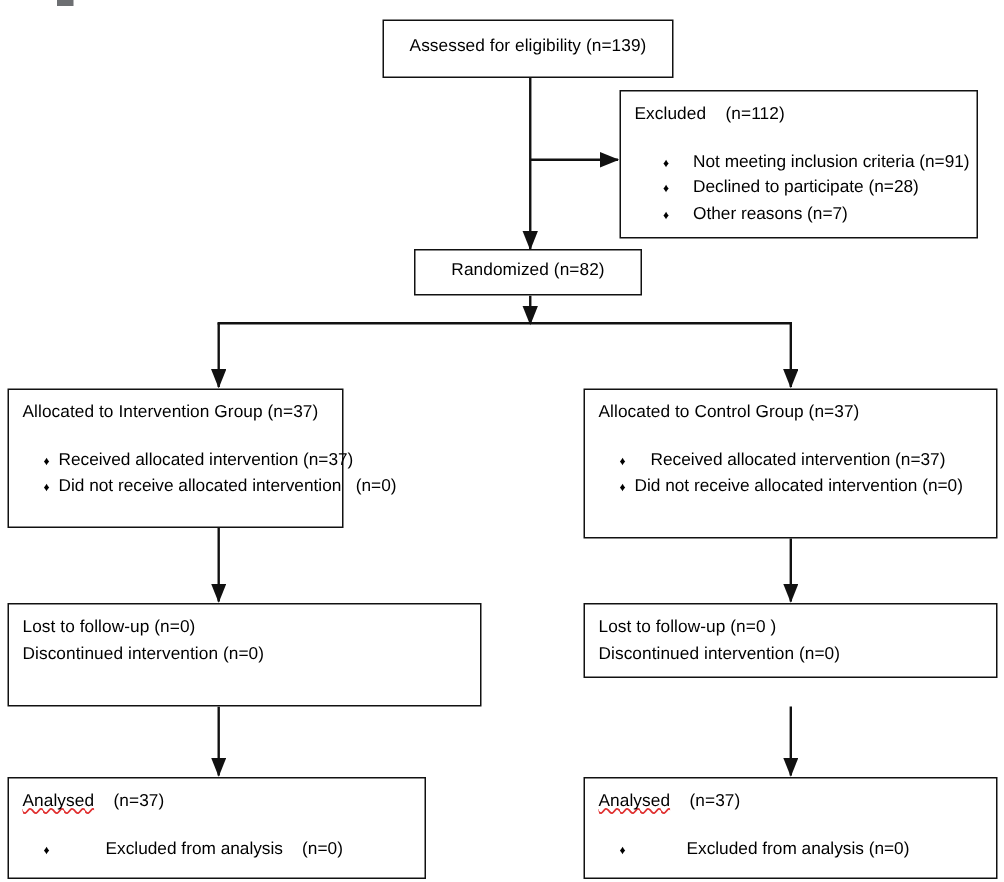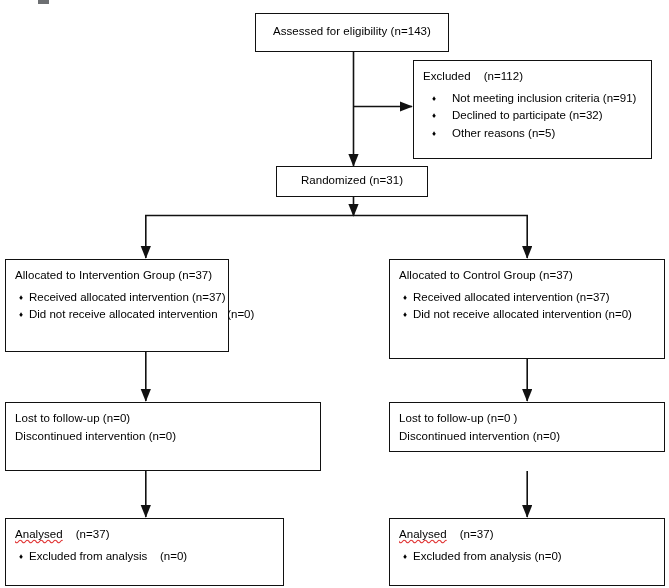--- a/index.html
+++ b/index.html
@@ -30,32 +30,33 @@
     padding: 7px 9px 0 9px;
   }
   .box .title,
   .box .line {
     font-size: 11.5px;
     line-height: 17.5px;
     white-space: pre;
     letter-spacing: 0.05px;
   }
   .bullets {
-    margin: 4px;
+    margin: 14px;
     padding: 0;
     list-style: none;
   }
   .bullets li {
     font-size: 11.5px;
     line-height: 17.5px;
     white-space: pre;
     position: relative;
   }
   .bullets.tight li {
     padding-left: 10px;
+    text-align: center;
   }
   .bullets.tight li::before {
     content: "\2666";
     position: absolute;
     left: 0;
     top: 0;
     font-size: 8px;
     line-height: 17.5px;
   }
   .bullets.wide li {
@@ -130,34 +131,34 @@
 
       <path d="M145.8,352 L145.8,401" marker-end="url(#arrow)"></path>
       <path d="M527.2,352 L527.2,401" marker-end="url(#arrow)"></path>
 
       <path d="M145.8,471 L145.8,517" marker-end="url(#arrow)"></path>
       <path d="M527.2,471 L527.2,517" marker-end="url(#arrow)"></path>
     </g>
   </svg>
 
   <div class="box" id="box-assessed">
-    <div class="title">Assessed for eligibility (n=143)</div>
+    <div class="title">Assessed for eligibility (n=139)</div>
   </div>
 
   <div class="box" id="box-excluded">
     <div class="title">Excluded    (n=112)</div>
     <ul class="bullets wide">
       <li>Not meeting inclusion criteria (n=91)</li>
-      <li>Declined to participate (n=32)</li>
-      <li>Other reasons (n=5)</li>
+      <li>Declined to participate (n=28)</li>
+      <li>Other reasons (n=7)</li>
     </ul>
   </div>
 
   <div class="box" id="box-randomized">
-    <div class="title">Randomized (n=31)</div>
+    <div class="title">Randomized (n=82)</div>
   </div>
 
   <div class="box" id="box-alloc-left">
     <div class="title">Allocated to Intervention Group (n=37)</div>
     <ul class="bullets tight">
       <li>Received allocated intervention (n=37)</li>
       <li>Did not receive allocated intervention   (n=0)</li>
     </ul>
   </div>
 

